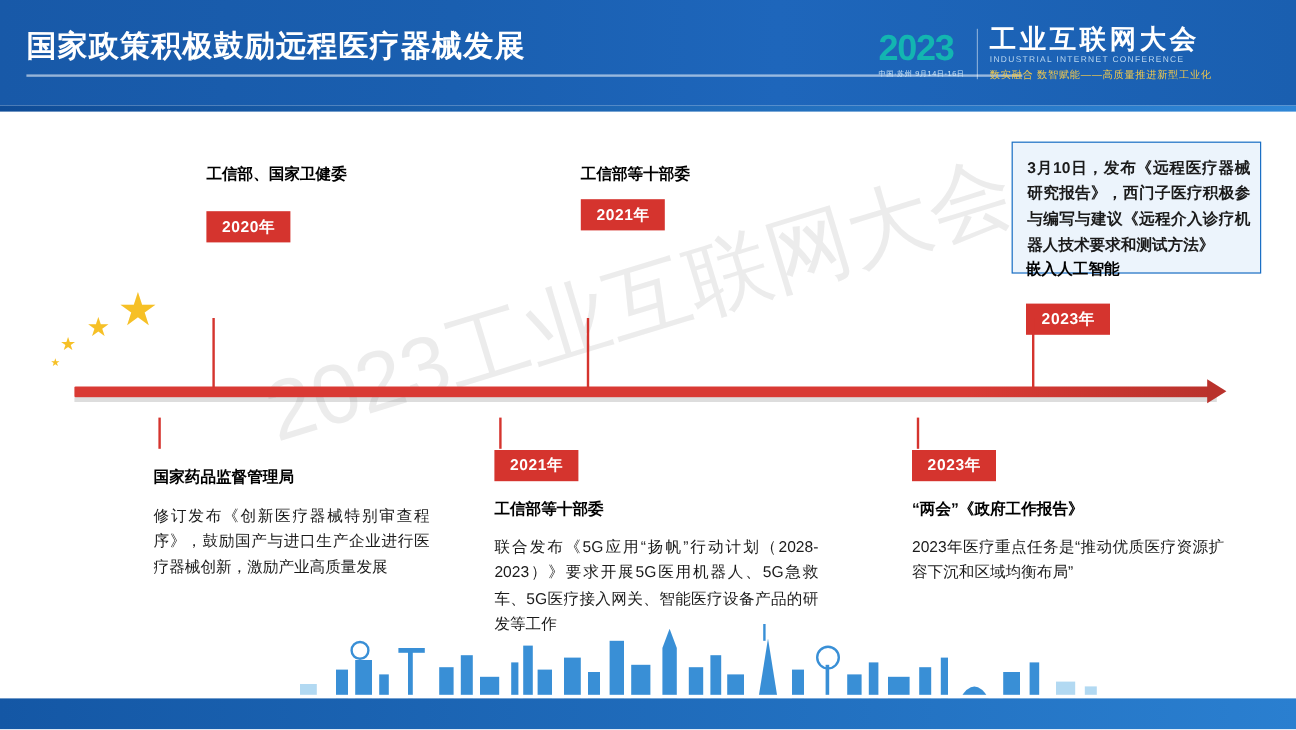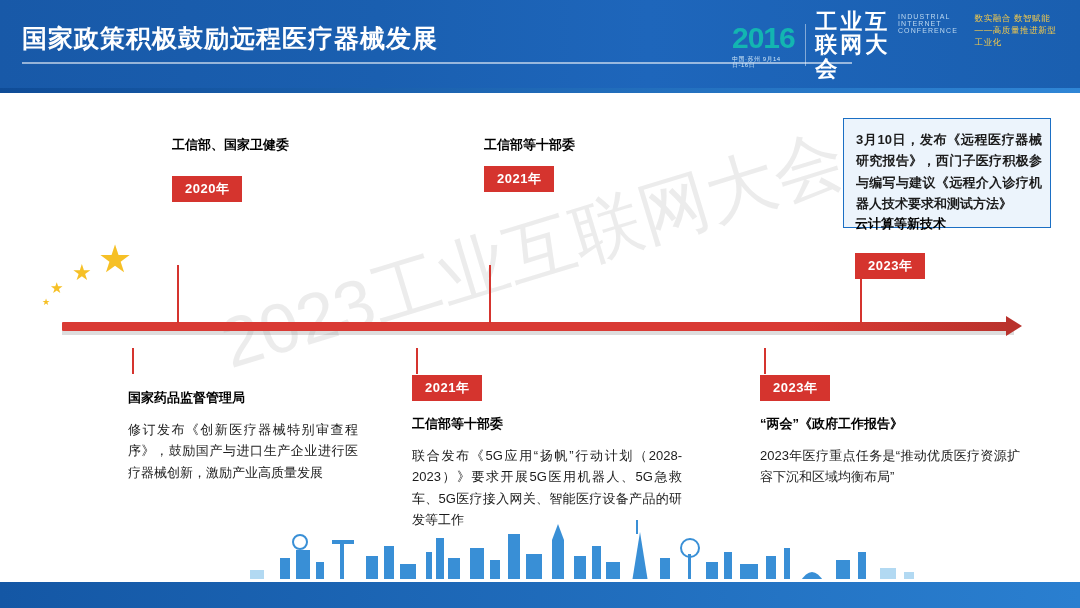--- a/index.html
+++ b/index.html
@@ -35,21 +35,21 @@
     display:flex;align-items:center;gap:10px;
   }
   .logo-year{
     color:#13b5b1;font-size:30px;font-weight:bold;letter-spacing:-1px;
     line-height:1;position:relative;
   }
   .logo-year .sub{
     display:block;color:#cfe6f7;font-size:6px;letter-spacing:.5px;margin-top:3px;font-weight:normal;
   }
   .logo-sep{width:1px;height:42px;background:rgba(255,255,255,.45);}
-  .logo-right{display:flex;flex-direction:row;justify-content:center;}
+  .logo-right{display:flex;flex-direction:column;justify-content:center;}
   .logo-main{color:#fff;font-size:22px;font-weight:bold;letter-spacing:3px;line-height:1.05;}
   .logo-en{color:#bcd8f0;font-size:7px;letter-spacing:1.1px;margin-top:3px;}
   .logo-slogan{color:#f2c94c;font-size:8.5px;letter-spacing:.6px;margin-top:3px;}
 
   
   .watermark{
     position:absolute;left:210px;top:205px;
     font-size:70px;color:rgba(160,160,160,.20);
     transform:rotate(-17deg);white-space:nowrap;font-weight:normal;
     pointer-events:none;
@@ -113,21 +113,21 @@
 <body>
 
 <div class="slide">
 
   <div class="header">
     <div class="header-title">国家政策积极鼓励远程医疗器械发展</div>
     <div class="header-underline"></div>
 
     <div class="logo">
       <div class="logo-year">
-        <span>2016</span>
+        <span>2023</span>
         <span class="sub">中国·苏州  9月14日-16日</span>
       </div>
       <div class="logo-sep"></div>
       <div class="logo-right">
         <div class="logo-main">工业互联网大会</div>
         <div class="logo-en">INDUSTRIAL INTERNET CONFERENCE</div>
         <div class="logo-slogan">数实融合  数智赋能——高质量推进新型工业化</div>
       </div>
     </div>
   </div>
@@ -159,21 +159,21 @@
     <div style="margin-top:12px;">
       <span class="year-tag">2021年</span>
     </div>
   </div>
   <div class="tick" style="left:489px;top:265px;height:58px;"></div>
 
   <div class="card highlight-box" style="left:843px;top:118px;width:186px;">
     <div class="card-text bold-in">3月10日，发布《远程医疗器械研究报告》，西门子医疗积极参与编写与建议《远程介入诊疗机器人技术要求和测试方法》</div>
   </div>
   <div class="card" style="left:855px;top:215px;width:200px;">
-    <div class="card-org" style="margin-top:0;">云计算等新技术</div>
+    <div class="card-org" style="margin-top:0;">嵌入人工智能</div>
     <div style="margin-top:20px;">
       <span class="year-tag">2023年</span>
     </div>
   </div>
   <div class="tick" style="left:860px;top:265px;height:58px;"></div>
 
   <div class="tick" style="left:132px;top:348px;height:26px;"></div>
   <div class="card" style="left:128px;top:375px;width:230px;">
     <div class="card-org">国家药品监督管理局</div>
     <div class="card-text" style="margin-top:12px;">修订发布《创新医疗器械特别审查程序》，鼓励国产与进口生产企业进行医疗器械创新，激励产业高质量发展</div>

